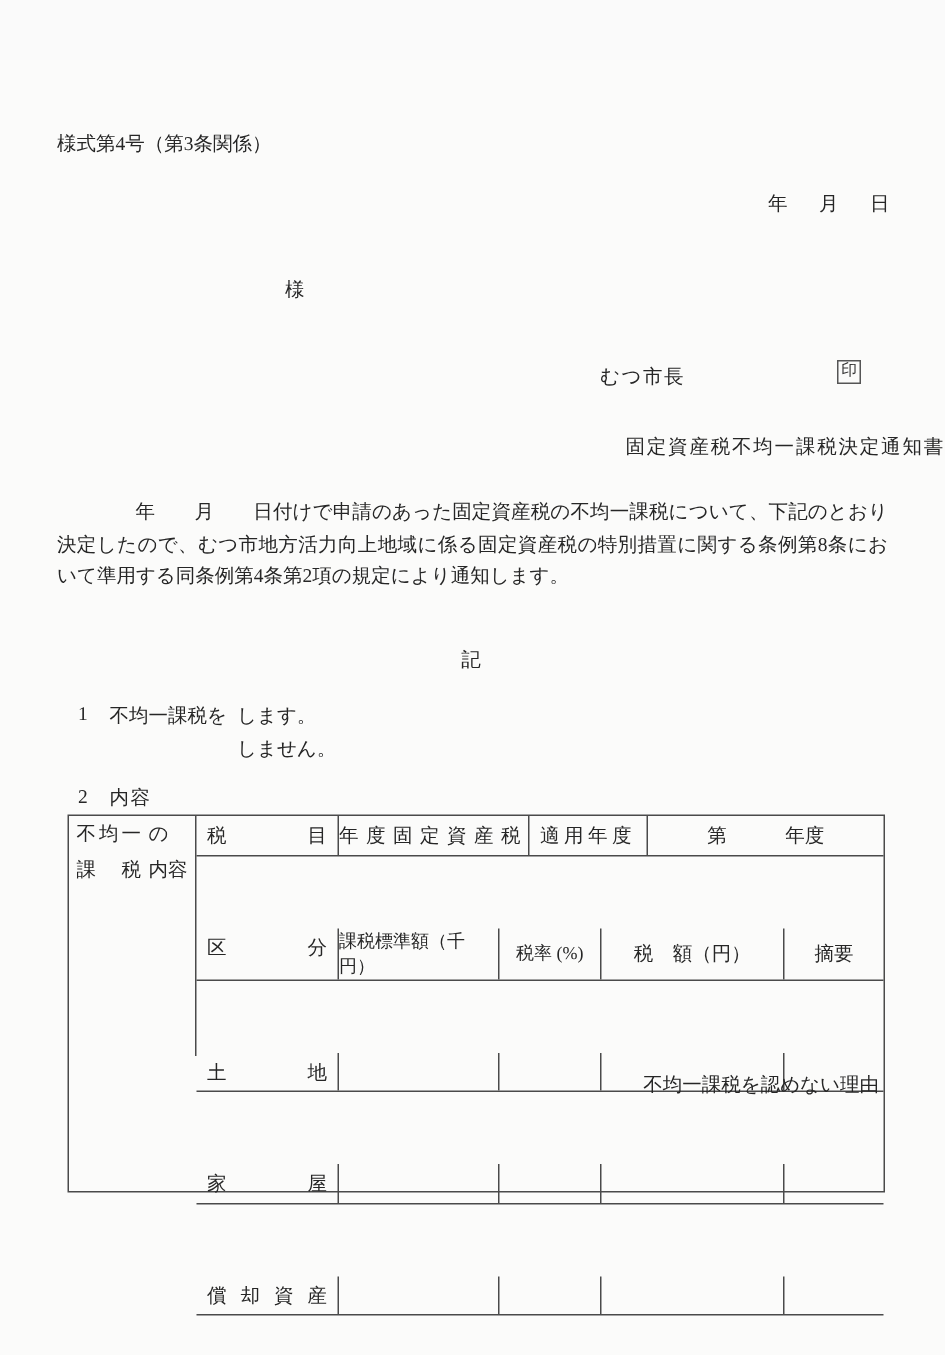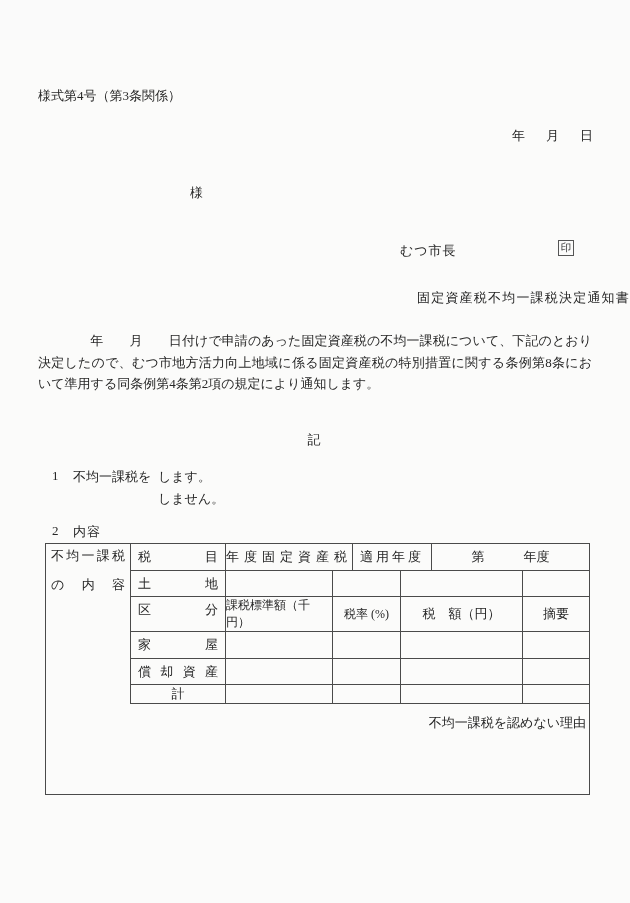--- a/index.html
+++ b/index.html
@@ -38,25 +38,25 @@
 
   
   .tbl {
     position:absolute; left:45px; top:503px; width:545px; height:252px;
     border:1px solid var(--bc); display:flex; flex-direction:column;
     background:transparent;
   }
   .tbl-top { display:flex; height:160px; }
   .span-cell {
     width:85px; border-right:1px solid var(--bc);
-    display:flex; flex-direction:column; justify-content:flex-start;
+    display:flex; flex-direction:row; justify-content:center;
     padding:0 5px; gap:5px;
   }
   .span-line { text-align:justify; text-align-last:justify; line-height:24px; }
-  .grid { flex:1; display:flex; flex-direction:column; }
+  .grid { flex:1; display:flex; flex-direction:column;gap:48px; }
   .trow { display:flex; flex:1; border-bottom:1px solid var(--bc); }
   .tc { border-right:1px solid var(--bc); }
   .tc.last { border-right:none; }
   .tc.center { display:flex; align-items:center; justify-content:center; }
   .tc.jst { padding:0 7px; text-align:justify; text-align-last:justify; line-height:25.5px; }
   .w95 { width:95px; } .w127 { width:127px;text-align:right; } .w79 { width:79px; }
   .w107 { width:107px; } .w68 { width:68px; } .w122 { width:122px; }
   .fx { flex:1; }
   .ls5 { letter-spacing:5px; }
   .ls3 { letter-spacing:3px; }
@@ -100,33 +100,33 @@
       <div class="grid">
 
         <div class="trow">
           <div class="tc jst w95">税目</div>
           <div class="tc center w127 ls5">年度固定資産税</div>
           <div class="tc center w79 ls3">適用年度</div>
           <div class="tc center fx last">第　　　年度</div>
         </div>
 
         <div class="trow">
+          <div class="tc jst w95">区分</div>
+          <div class="tc center w107 fs12">課税標準額（千円）</div>
+          <div class="tc center w68 fs12">税率 (%)</div>
+          <div class="tc center w122">税　額（円）</div>
+          <div class="tc center fx last">摘要</div>
+        </div>
+
+        <div class="trow">
           <div class="tc jst w95">土地</div>
           <div class="tc w107"></div>
           <div class="tc w68"></div>
           <div class="tc w122"></div>
           <div class="tc fx last"></div>
-        </div>
-
-        <div class="trow">
-          <div class="tc jst w95">区分</div>
-          <div class="tc center w107 fs12">課税標準額（千円）</div>
-          <div class="tc center w68 fs12">税率 (%)</div>
-          <div class="tc center w122">税　額（円）</div>
-          <div class="tc center fx last">摘要</div>
         </div>
 
         <div class="trow">
           <div class="tc jst w95">家屋</div>
           <div class="tc w107"></div>
           <div class="tc w68"></div>
           <div class="tc w122"></div>
           <div class="tc fx last"></div>
         </div>
 

